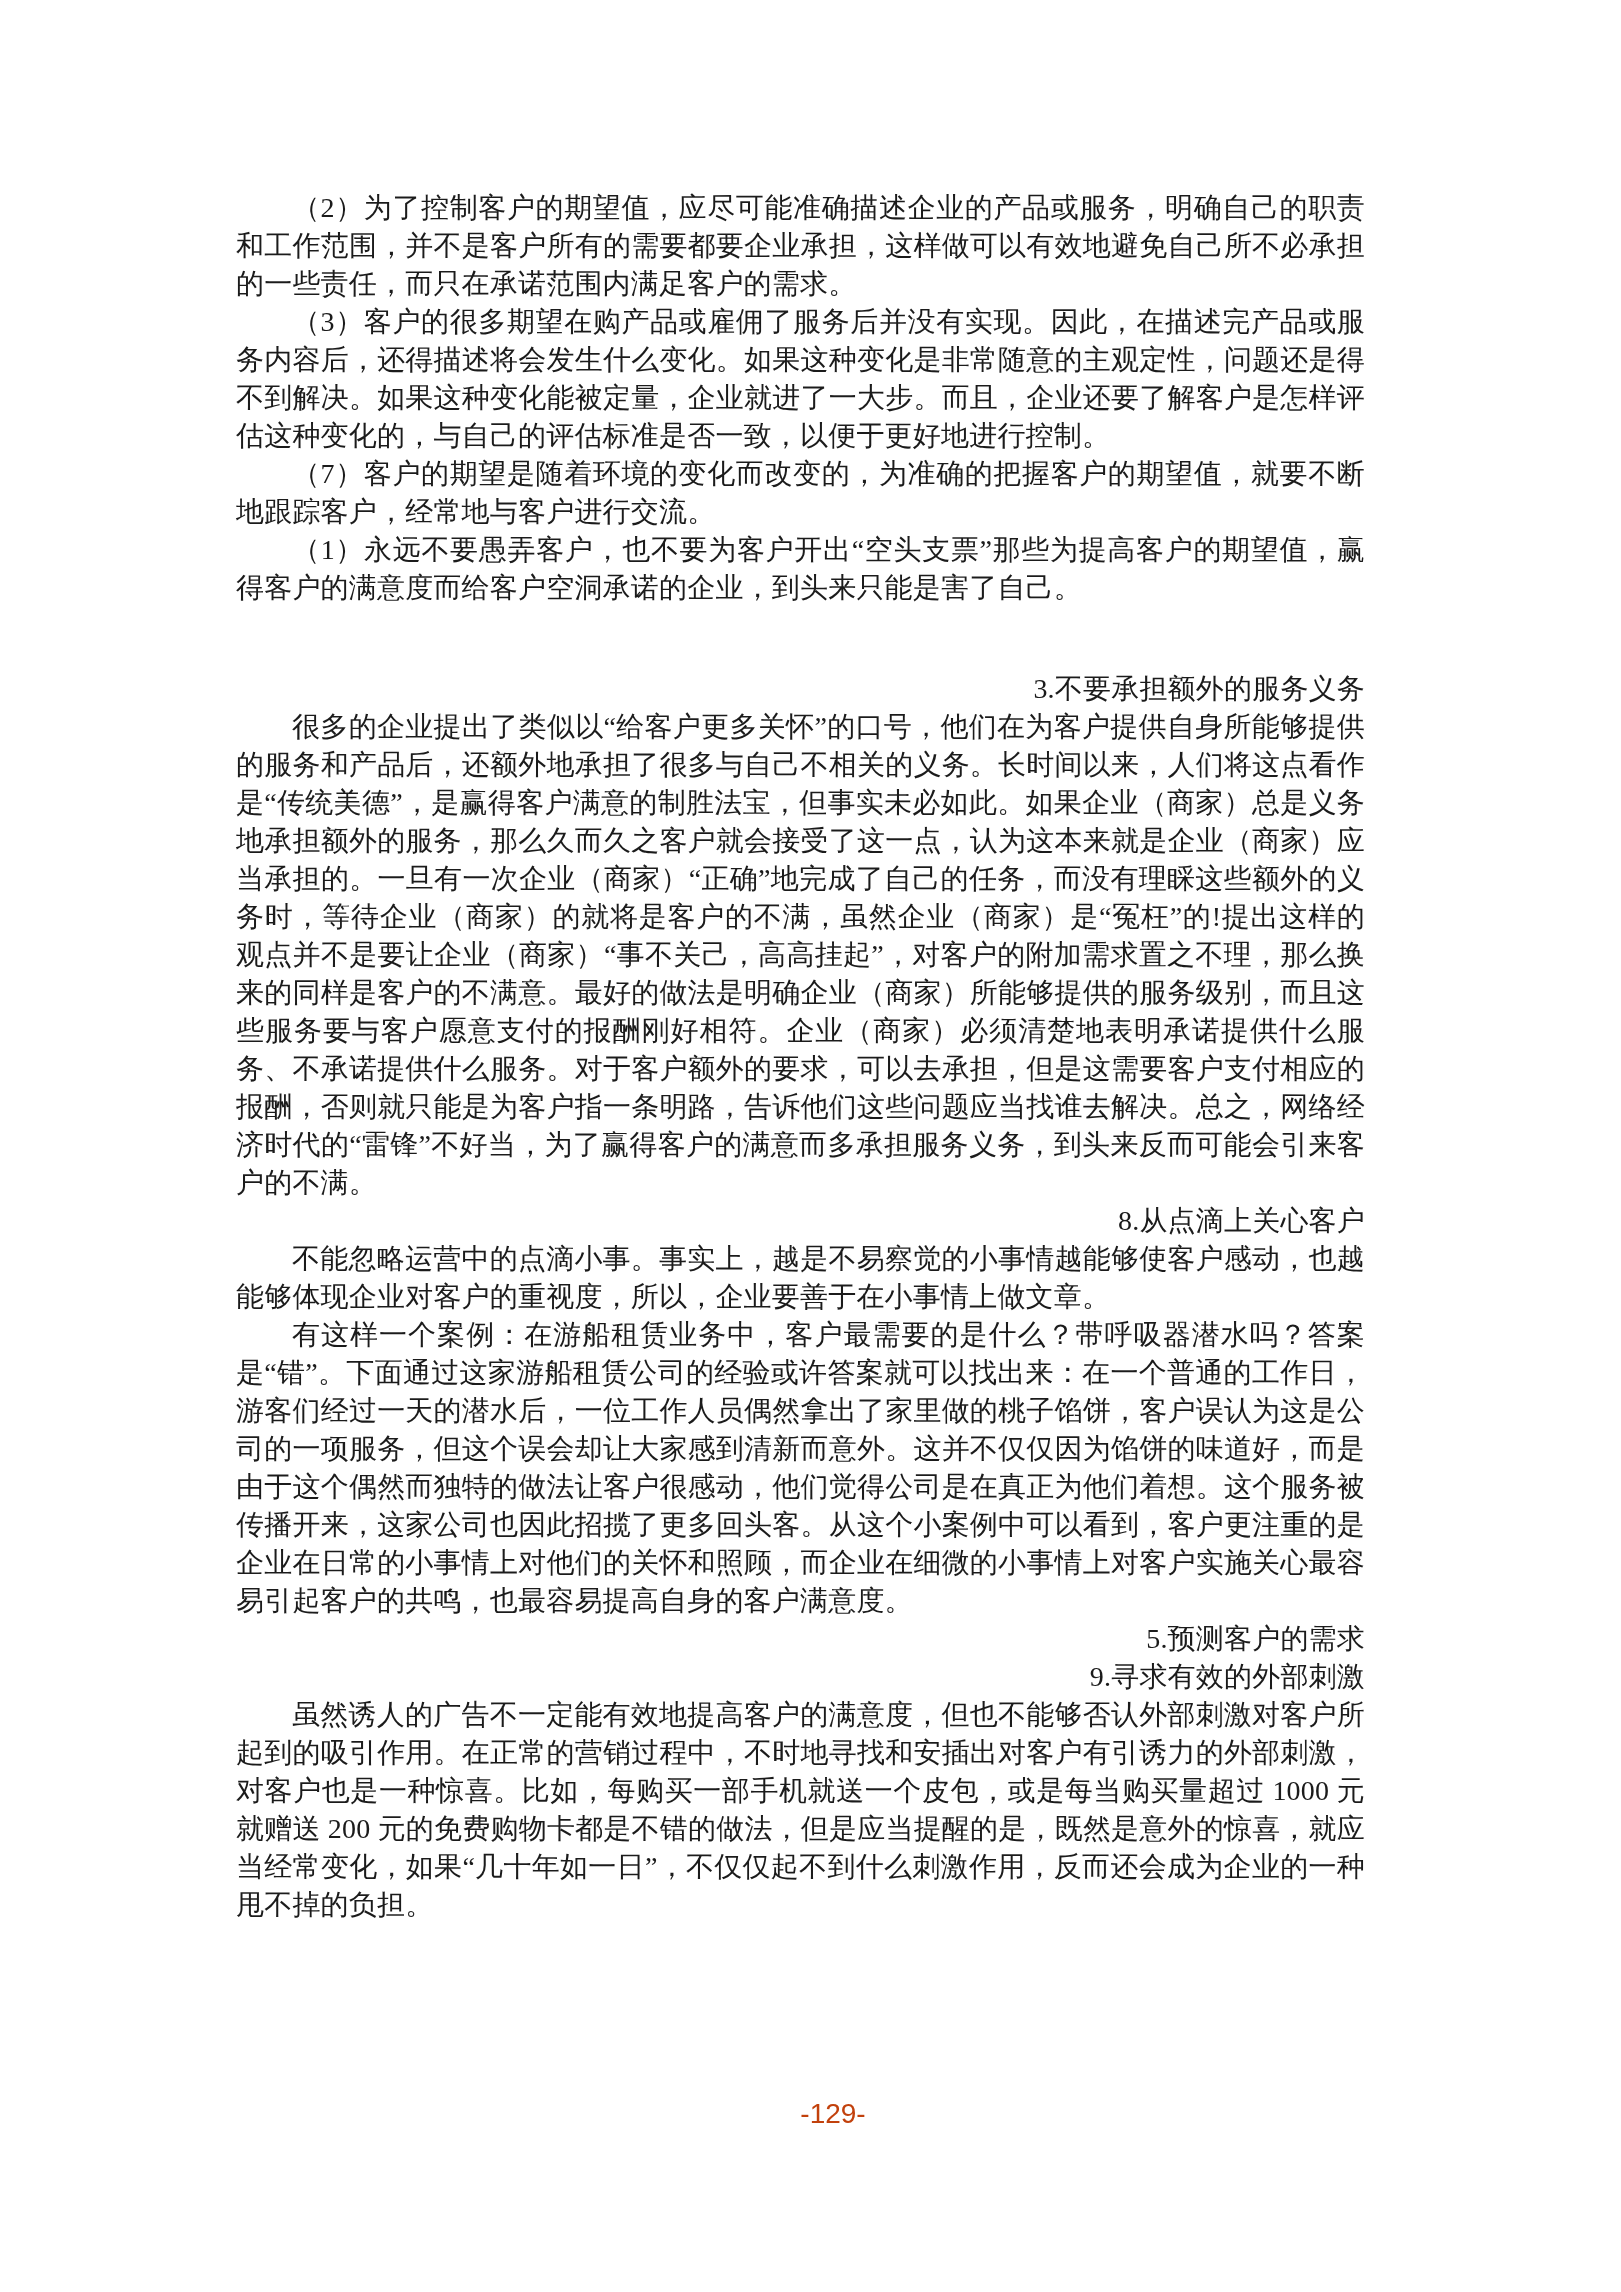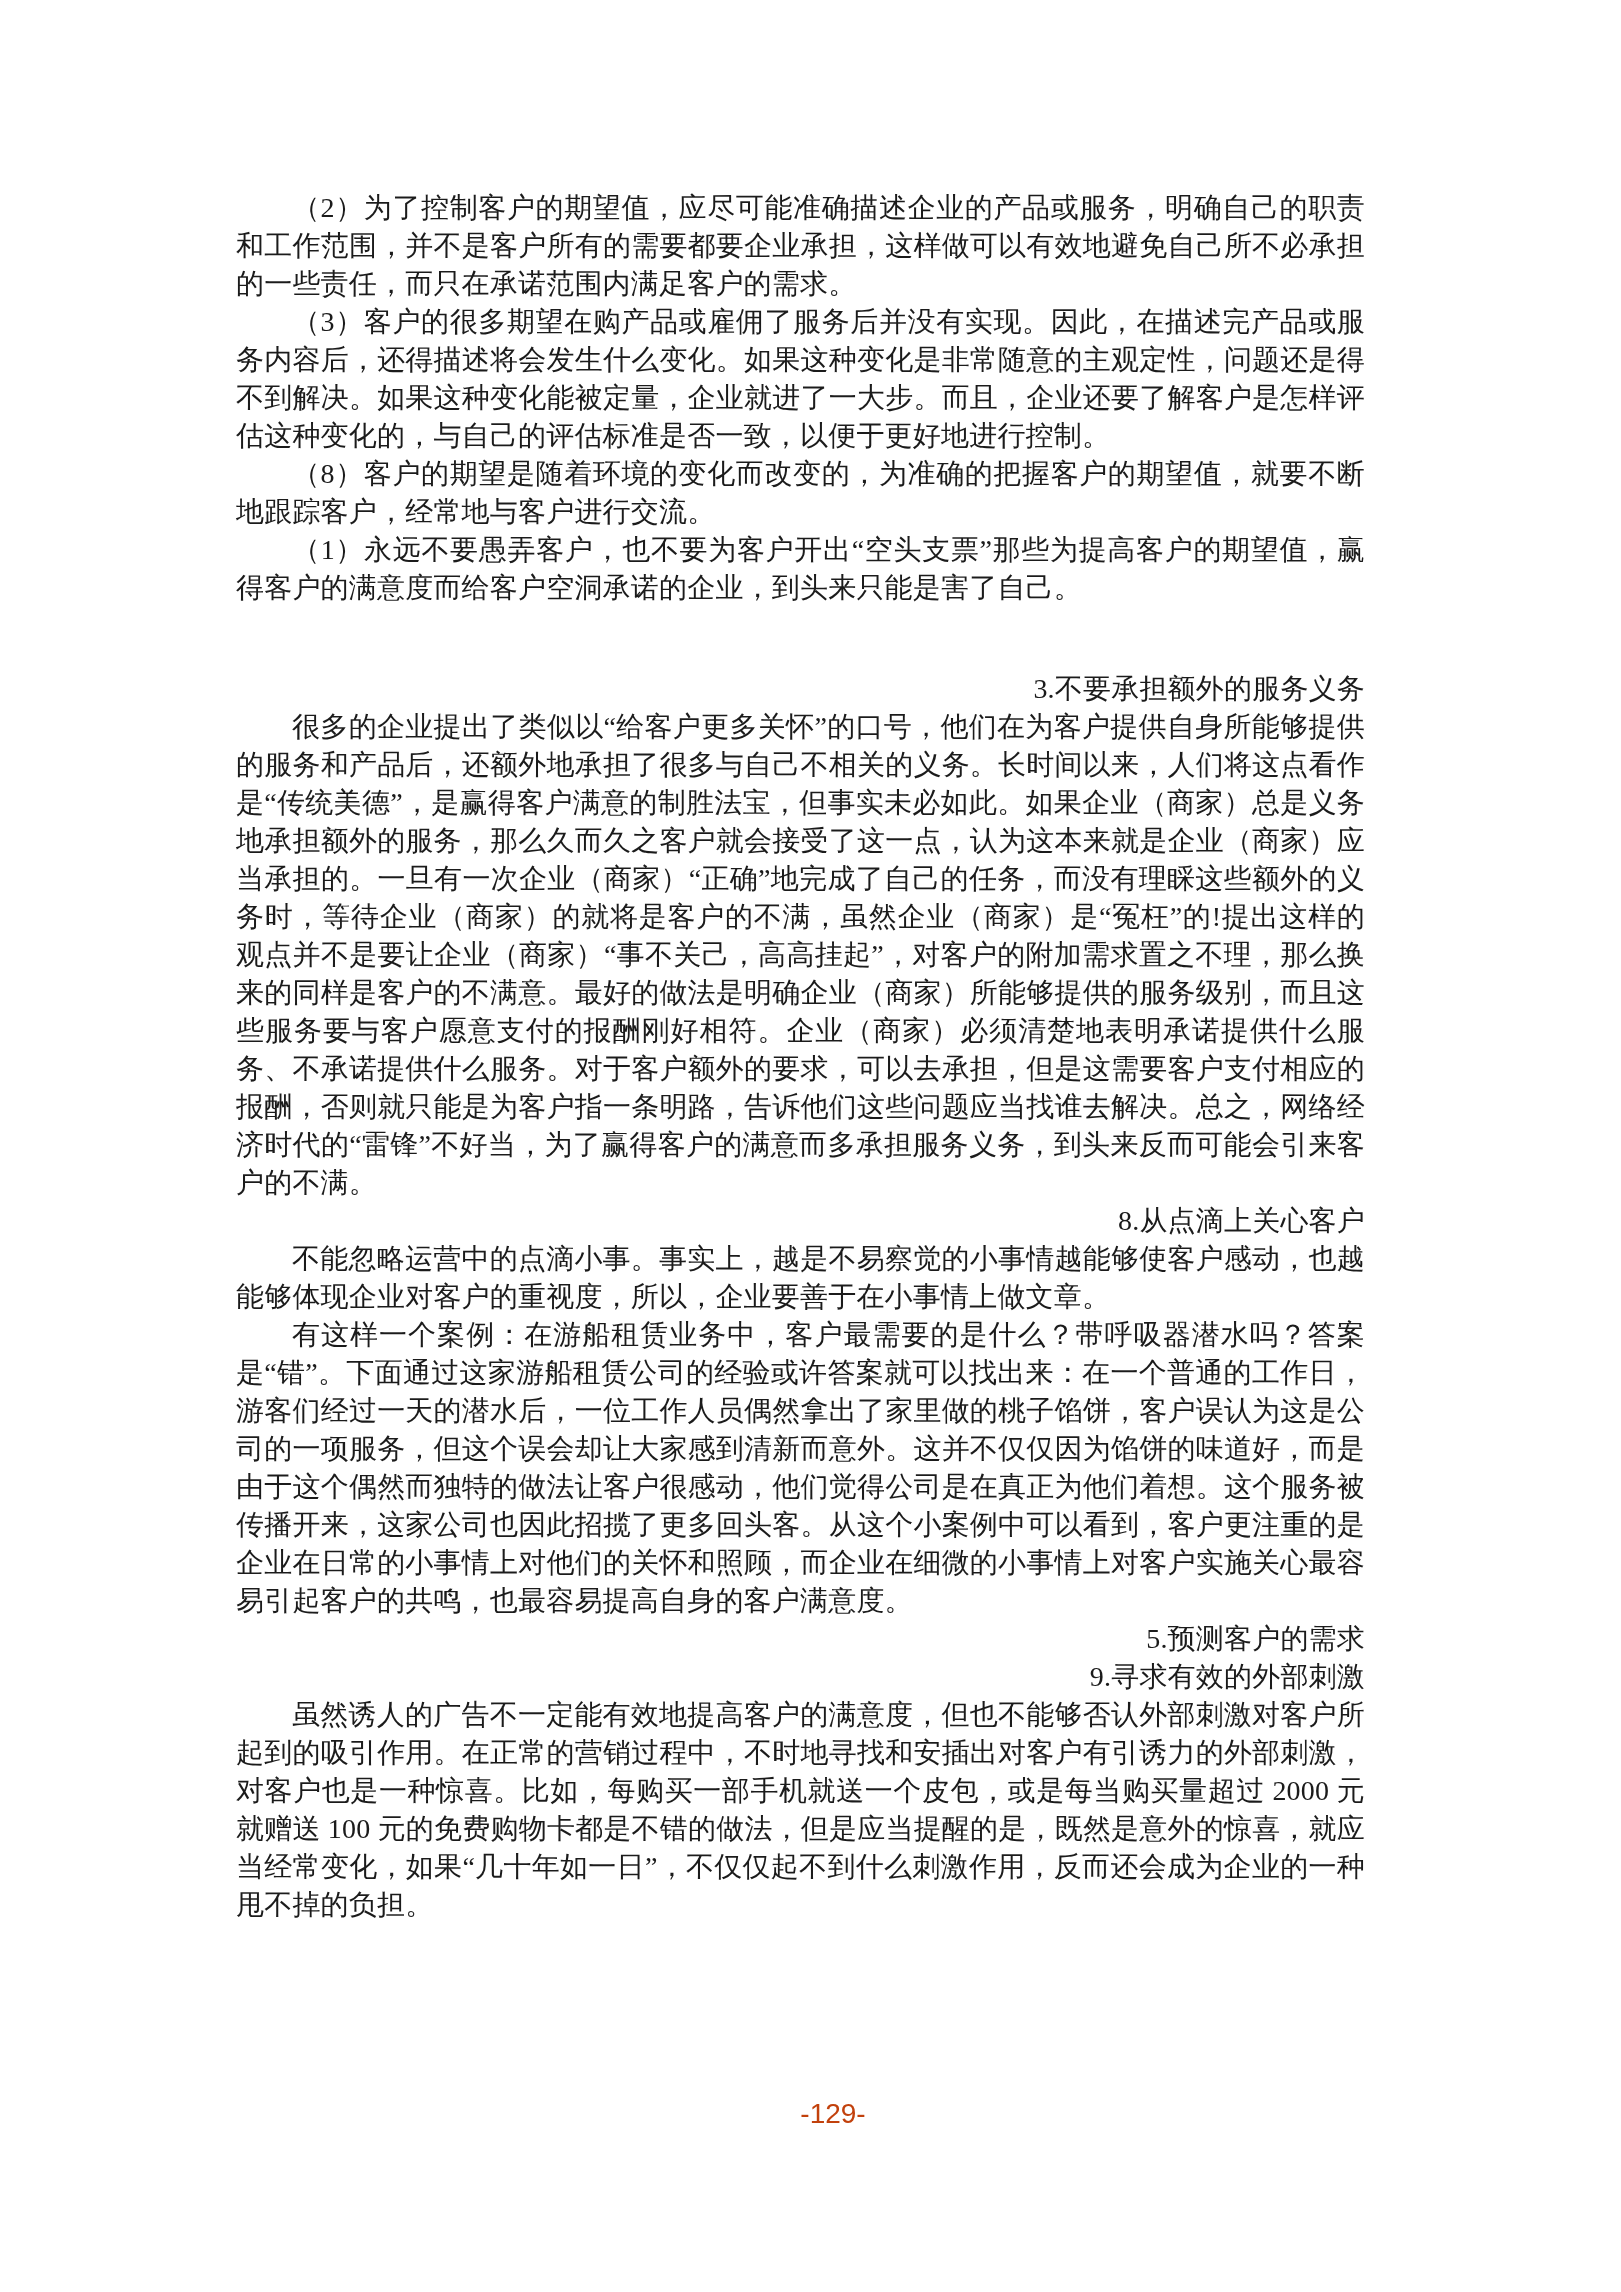--- a/index.html
+++ b/index.html
@@ -51,27 +51,27 @@
     text-indent: 39px; 
   }
 </style>
 </head>
 <body>
 
 <div class="page">
   <div class="content" id="doc-body">
       <p class="paragraph">（2）为了控制客户的期望值，应尽可能准确描述企业的产品或服务，明确自己的职责和工作范围，并不是客户所有的需要都要企业承担，这样做可以有效地避免自己所不必承担的一些责任，而只在承诺范围内满足客户的需求。</p>
       <p class="paragraph">（3）客户的很多期望在购产品或雇佣了服务后并没有实现。因此，在描述完产品或服务内容后，还得描述将会发生什么变化。如果这种变化是非常随意的主观定性，问题还是得不到解决。如果这种变化能被定量，企业就进了一大步。而且，企业还要了解客户是怎样评估这种变化的，与自己的评估标准是否一致，以便于更好地进行控制。</p>
-      <p class="paragraph">（8）客户的期望是随着环境的变化而改变的，为准确的把握客户的期望值，就要不断地跟踪客户，经常地与客户进行交流。</p>
+      <p class="paragraph">（7）客户的期望是随着环境的变化而改变的，为准确的把握客户的期望值，就要不断地跟踪客户，经常地与客户进行交流。</p>
       <p class="paragraph">（1）永远不要愚弄客户，也不要为客户开出“空头支票”那些为提高客户的期望值，赢得客户的满意度而给客户空洞承诺的企业，到头来只能是害了自己。</p>
       <div class="spacer"></div>
       <p class="heading">3.不要承担额外的服务义务</p>
       <p class="paragraph">很多的企业提出了类似以“给客户更多关怀”的口号，他们在为客户提供自身所能够提供的服务和产品后，还额外地承担了很多与自己不相关的义务。长时间以来，人们将这点看作是“传统美德”，是赢得客户满意的制胜法宝，但事实未必如此。如果企业（商家）总是义务地承担额外的服务，那么久而久之客户就会接受了这一点，认为这本来就是企业（商家）应当承担的。一旦有一次企业（商家）“正确”地完成了自己的任务，而没有理睬这些额外的义务时，等待企业（商家）的就将是客户的不满，虽然企业（商家）是“冤枉”的!提出这样的观点并不是要让企业（商家）“事不关己，高高挂起”，对客户的附加需求置之不理，那么换来的同样是客户的不满意。最好的做法是明确企业（商家）所能够提供的服务级别，而且这些服务要与客户愿意支付的报酬刚好相符。企业（商家）必须清楚地表明承诺提供什么服务、不承诺提供什么服务。对于客户额外的要求，可以去承担，但是这需要客户支付相应的报酬，否则就只能是为客户指一条明路，告诉他们这些问题应当找谁去解决。总之，网络经济时代的“雷锋”不好当，为了赢得客户的满意而多承担服务义务，到头来反而可能会引来客户的不满。</p>
       <p class="heading">8.从点滴上关心客户</p>
       <p class="paragraph">不能忽略运营中的点滴小事。事实上，越是不易察觉的小事情越能够使客户感动，也越能够体现企业对客户的重视度，所以，企业要善于在小事情上做文章。</p>
       <p class="paragraph">有这样一个案例：在游船租赁业务中，客户最需要的是什么？带呼吸器潜水吗？答案是“错”。下面通过这家游船租赁公司的经验或许答案就可以找出来：在一个普通的工作日，游客们经过一天的潜水后，一位工作人员偶然拿出了家里做的桃子馅饼，客户误认为这是公司的一项服务，但这个误会却让大家感到清新而意外。这并不仅仅因为馅饼的味道好，而是由于这个偶然而独特的做法让客户很感动，他们觉得公司是在真正为他们着想。这个服务被传播开来，这家公司也因此招揽了更多回头客。从这个小案例中可以看到，客户更注重的是企业在日常的小事情上对他们的关怀和照顾，而企业在细微的小事情上对客户实施关心最容易引起客户的共鸣，也最容易提高自身的客户满意度。</p>
       <p class="heading">5.预测客户的需求</p>
       <p class="heading">9.寻求有效的外部刺激</p>
-      <p class="paragraph">虽然诱人的广告不一定能有效地提高客户的满意度，但也不能够否认外部刺激对客户所起到的吸引作用。在正常的营销过程中，不时地寻找和安插出对客户有引诱力的外部刺激，对客户也是一种惊喜。比如，每购买一部手机就送一个皮包，或是每当购买量超过 2000 元就赠送 100 元的免费购物卡都是不错的做法，但是应当提醒的是，既然是意外的惊喜，就应当经常变化，如果“几十年如一日”，不仅仅起不到什么刺激作用，反而还会成为企业的一种甩不掉的负担。</p>
+      <p class="paragraph">虽然诱人的广告不一定能有效地提高客户的满意度，但也不能够否认外部刺激对客户所起到的吸引作用。在正常的营销过程中，不时地寻找和安插出对客户有引诱力的外部刺激，对客户也是一种惊喜。比如，每购买一部手机就送一个皮包，或是每当购买量超过 1000 元就赠送 200 元的免费购物卡都是不错的做法，但是应当提醒的是，既然是意外的惊喜，就应当经常变化，如果“几十年如一日”，不仅仅起不到什么刺激作用，反而还会成为企业的一种甩不掉的负担。</p>
     </div>
   <div class="footer">-129-</div>
 </div>
 
 
 </body></html>

